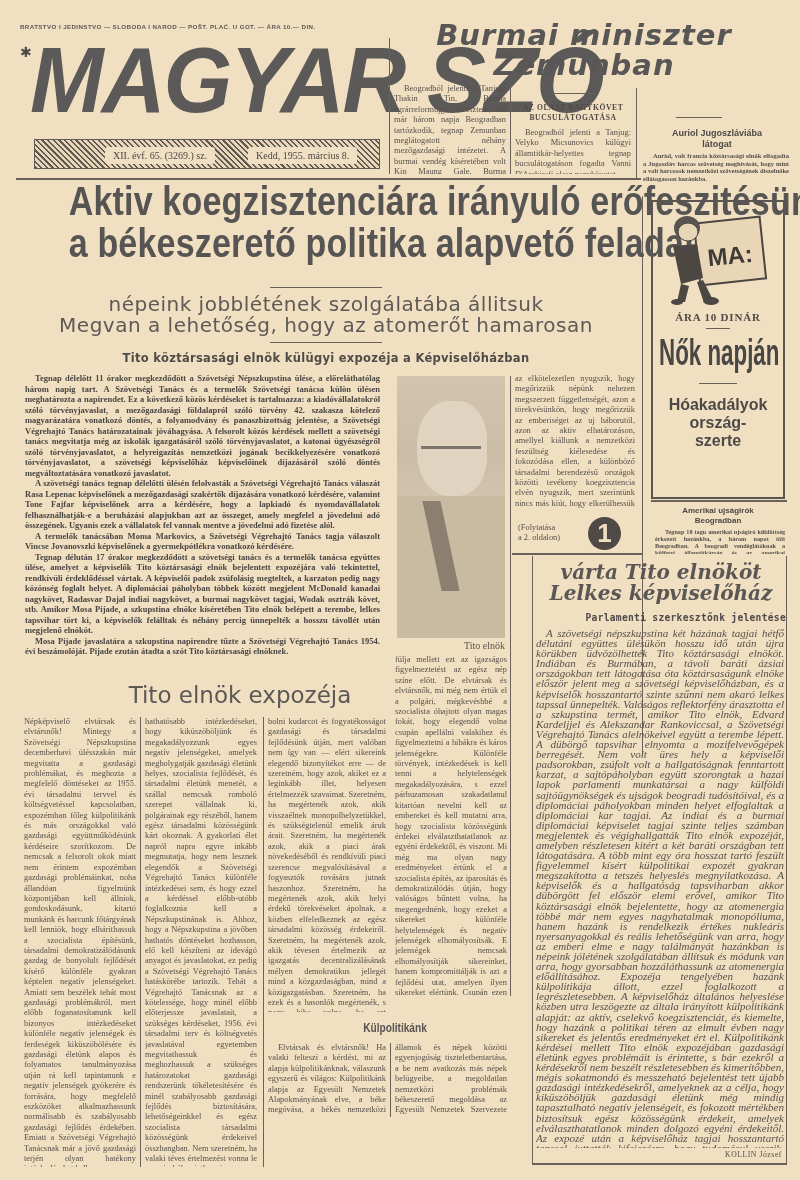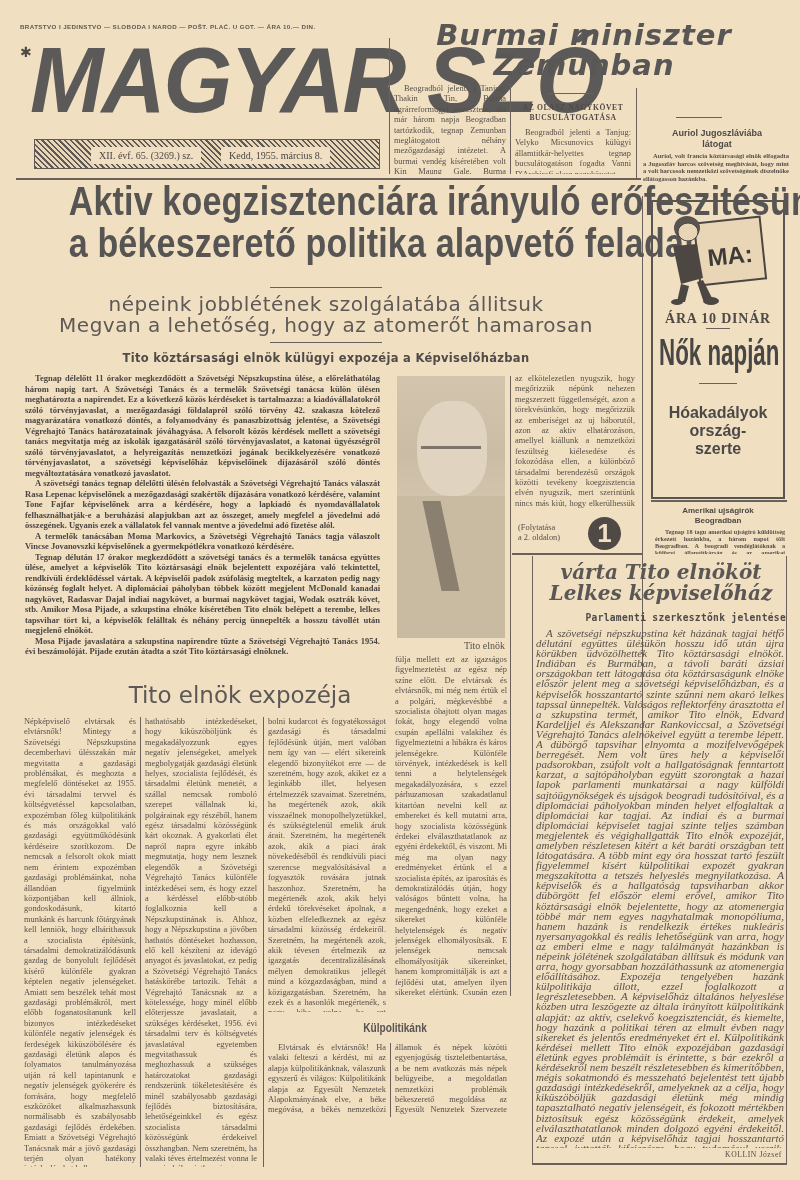--- a/index.html
+++ b/index.html
@@ -41,21 +41,21 @@
     white-space: nowrap; font-style: italic;
   }
   .hatch {
     left: 34px; top: 139px; width: 346px; height: 30px;
     background: repeating-linear-gradient(45deg, #5f5a55 0 1.5px, #e9d6b6 1.5px 4px);
     border: 1px solid #5f5a55;
   }
   .hatch .box {
     position: absolute; top: 7px; height: 17px; background: #f0dfc2;
     font-family: "Liberation Serif", serif; font-size: 10px; line-height: 17px;
-    padding: 0 8px; color: #4a4644; border-radius: 3px;
+    padding: 0 8px; color: #4a4644; border-radius: 3px; margin-left: 14px;
   }
 
   
   .burma-title {
     left: 414px; top: 20px; width: 340px;
     font-family: "DejaVu Sans", sans-serif; font-weight: bold; font-style: italic;
     font-size: 29px; line-height: 30px; color: #595756; text-align: center; letter-spacing: 1px;
   }
   .section-head {
     font-family: "Liberation Serif", serif; font-weight: bold; font-size: 7.6px; line-height: 9.5px;
@@ -104,21 +104,21 @@
     left: 536px; top: 562px; width: 250px;
     font-family: "DejaVu Serif", serif; font-weight: bold; font-style: italic;
     font-size: 20px; line-height: 21px; color: #5a5755; text-align: center;
   }
   .parl {
     left: 536px; top: 612px; width: 250px;
     font-family: "DejaVu Sans Mono", monospace; font-weight: bold; font-size: 9.6px; letter-spacing: 0.3px;
     color: #4e4a47; text-align: right; white-space: nowrap;
   }
   .ma-box { left: 651px; top: 200px; width: 134px; height: 299px; border: 2px solid #5b5551; }
-  .ma-price { font-family: "Liberation Serif", serif; font-weight: bold; font-size: 14px; letter-spacing: 0.8px; text-align: center; color: #4e4a46; }
+  .ma-price { font-family: "Liberation Serif", serif; font-weight: bold; font-size: 11px; letter-spacing: 0.8px; text-align: center; color: #4e4a46; }
   .nok {
     font-family: "Liberation Sans", sans-serif; font-weight: bold; font-size: 36px; line-height: 38px;
     text-align: center; color: #494746; transform: scaleX(0.62); white-space: nowrap;
   }
   .hoak {
     font-family: "Liberation Sans", sans-serif; font-weight: bold; font-size: 16px; line-height: 18px;
     text-align: center; color: #4c4a48;
   }
   .badge-one {
     left: 588px; top: 517px; width: 33px; height: 33px; border-radius: 50%;
@@ -129,21 +129,21 @@
   .kulpol-title { font-family: "Liberation Sans", sans-serif; font-weight: bold; font-size: 13px; color: #575452; text-align: center; transform: scaleX(0.78); }
 </style>
 </head>
 <body>
 
 <div class="abs topline">BRATSTVO I JEDINSTVO — SLOBODA I NAROD — POŠT. PLAĆ. U GOT. — ÁRA 10.— DIN.</div>
 <div class="abs star">✱</div>
 <div class="abs logo">MAGYAR SZÓ</div>
 <div class="abs hatch">
   <div class="box" style="left:56px;">XII. évf. 65. (3269.) sz.</div>
-  <div class="box" style="left:186px;">Kedd, 1955. március 8.</div>
+  <div class="box" style="left:199px;">Kedd, 1955. március 8.</div>
 </div>
 <div class="vrule" style="left:389px; top:38px; height:136px;"></div>
 
 <div class="abs burma-title">
   <div>Burmai miniszter</div>
   <div>Zemunban</div>
 </div>
 <div class="abs body-text" style="left:394px; top:84px; width:112px; height:90px;">
   <p>Beogradból jelenti a Tanjug: Thakin Tin, Burma agrárreformügyi minisztere, aki már három napja Beogradban tartózkodik, tegnap Zemunban meglátogatott néhány mezőgazdasági intézetet. A burmai vendég kíséretében volt Kin Maung Gale, Burma beogradi ügyvivője is.</p>
 </div>
@@ -190,21 +190,21 @@
     <path d="M10 40 L34 38 L40 72 L18 78 Z" fill="#4c4743"></path>
     <path d="M18 78 L14 96 L22 96 L26 80 Z" fill="#4c4743"></path>
     <path d="M34 76 L40 94 L50 94 L40 74 Z" fill="#4c4743"></path>
     <ellipse cx="48" cy="95" rx="8" ry="4" fill="#4c4743"></ellipse>
     <ellipse cx="14" cy="96" rx="6" ry="3" fill="#4c4743"></ellipse>
   </svg>
   <div class="abs ma-price" style="left:0; top:109px; width:130px;">ÁRA 10 DINÁR</div>
   <div class="hrule" style="left:53px; top:126px; width:24px;"></div>
   <div class="abs nok" style="left:-30px; top:132px; width:190px;">Nők napján</div>
   <div class="hrule" style="left:46px; top:181px; width:38px;"></div>
-  <div class="abs hoak" style="left:0; top:202px; width:130px;">
+  <div class="abs hoak" style="left:0; top:194px; width:130px;">
     <div>Hóakadályok</div>
     <div>ország-</div>
     <div>szerte</div>
   </div>
 </div>
 <div class="hrule" style="left:651px; top:500px; width:136px; height:2px;"></div>
 
 <div class="abs sans-head" style="left:652px; top:481px; width:132px; font-size:8px; line-height:9.5px; margin-top:0;">
 </div>
 <div class="abs sans-head" style="left:652px; top:482px; width:132px; font-size:8px; line-height:9.5px;">

